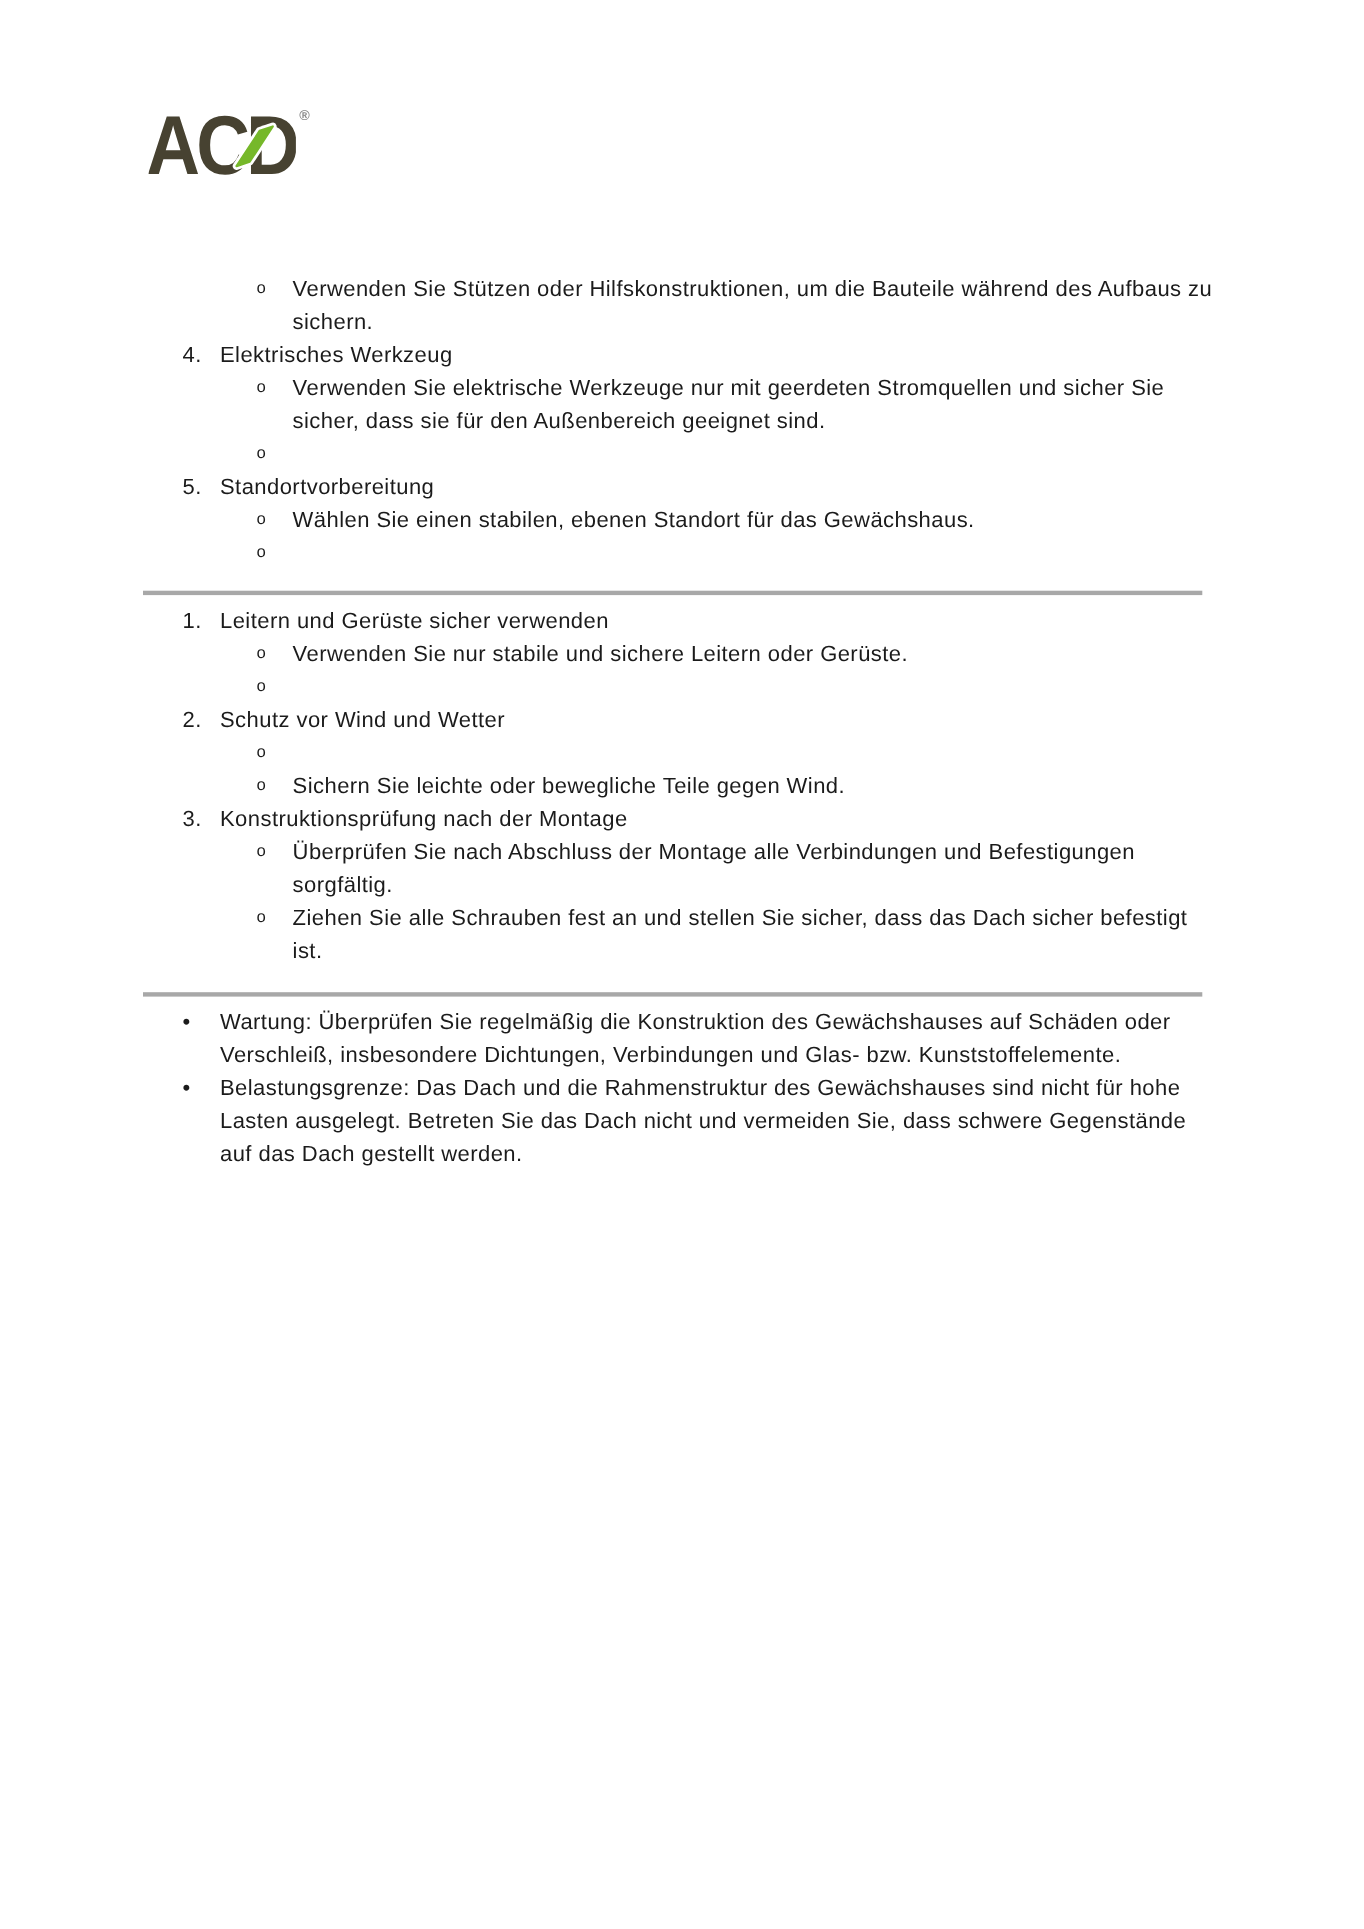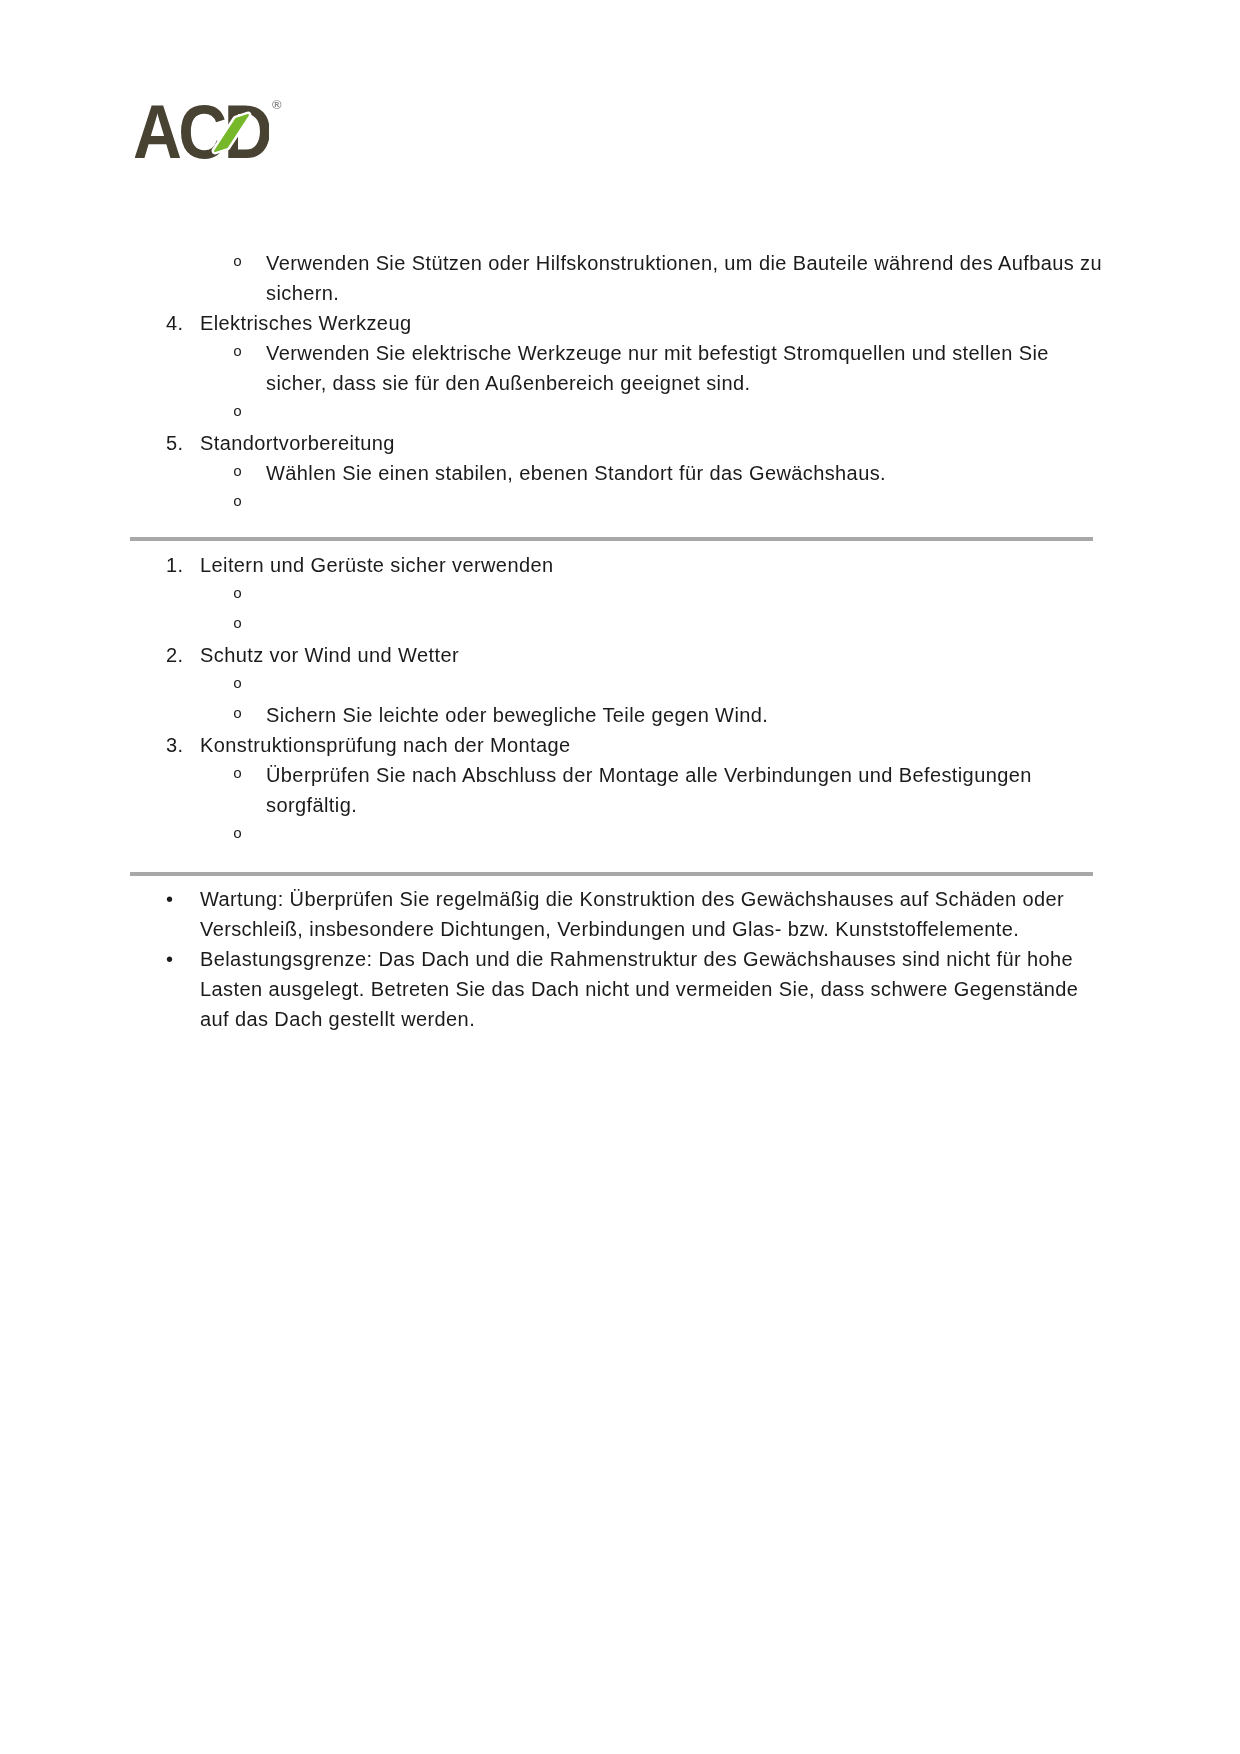--- a/index.html
+++ b/index.html
@@ -67,21 +67,21 @@
         <span class="mk mk-o">o</span>
         <span class="tx">Verwenden Sie Stützen oder Hilfskonstruktionen, um die Bauteile während des Aufbaus zu sichern.</span>
       </div>
 
       <div class="row lvl1">
         <span class="mk">4.</span>
         <span class="tx">Elektrisches Werkzeug</span>
       </div>
       <div class="row lvl2">
         <span class="mk mk-o">o</span>
-        <span class="tx">Verwenden Sie elektrische Werkzeuge nur mit befestigt Stromquellen und stellen Sie sicher, dass sie für den Außenbereich geeignet sind.</span>
+        <span class="tx">Verwenden Sie elektrische Werkzeuge nur mit geerdeten Stromquellen und sicher Sie sicher, dass sie für den Außenbereich geeignet sind.</span>
       </div>
       <div class="row lvl2">
         <span class="mk mk-o">o</span>
       </div>
 
       <div class="row lvl1">
         <span class="mk">5.</span>
         <span class="tx">Standortvorbereitung</span>
       </div>
       <div class="row lvl2">
@@ -96,20 +96,21 @@
     <div class="divider"></div>
 
     <section>
 
       <div class="row lvl1">
         <span class="mk">1.</span>
         <span class="tx">Leitern und Gerüste sicher verwenden</span>
       </div>
       <div class="row lvl2">
         <span class="mk mk-o">o</span>
+        <span class="tx">Verwenden Sie nur stabile und sichere Leitern oder Gerüste.</span>
       </div>
       <div class="row lvl2">
         <span class="mk mk-o">o</span>
       </div>
 
       <div class="row lvl1">
         <span class="mk">2.</span>
         <span class="tx">Schutz vor Wind und Wetter</span>
       </div>
       <div class="row lvl2">
@@ -123,20 +124,21 @@
       <div class="row lvl1">
         <span class="mk">3.</span>
         <span class="tx">Konstruktionsprüfung nach der Montage</span>
       </div>
       <div class="row lvl2">
         <span class="mk mk-o">o</span>
         <span class="tx">Überprüfen Sie nach Abschluss der Montage alle Verbindungen und Befestigungen sorgfältig.</span>
       </div>
       <div class="row lvl2">
         <span class="mk mk-o">o</span>
+        <span class="tx">Ziehen Sie alle Schrauben fest an und stellen Sie sicher, dass das Dach sicher befestigt ist.</span>
       </div>
     </section>
 
     <div class="divider second"></div>
 
     <section>
 
       <div class="row lvl1">
         <span class="mk mk-dot">•</span>
         <span class="tx">Wartung: Überprüfen Sie regelmäßig die Konstruktion des Gewächshauses auf Schäden oder Verschleiß, insbesondere Dichtungen, Verbindungen und Glas- bzw. Kunststoffelemente.</span>

